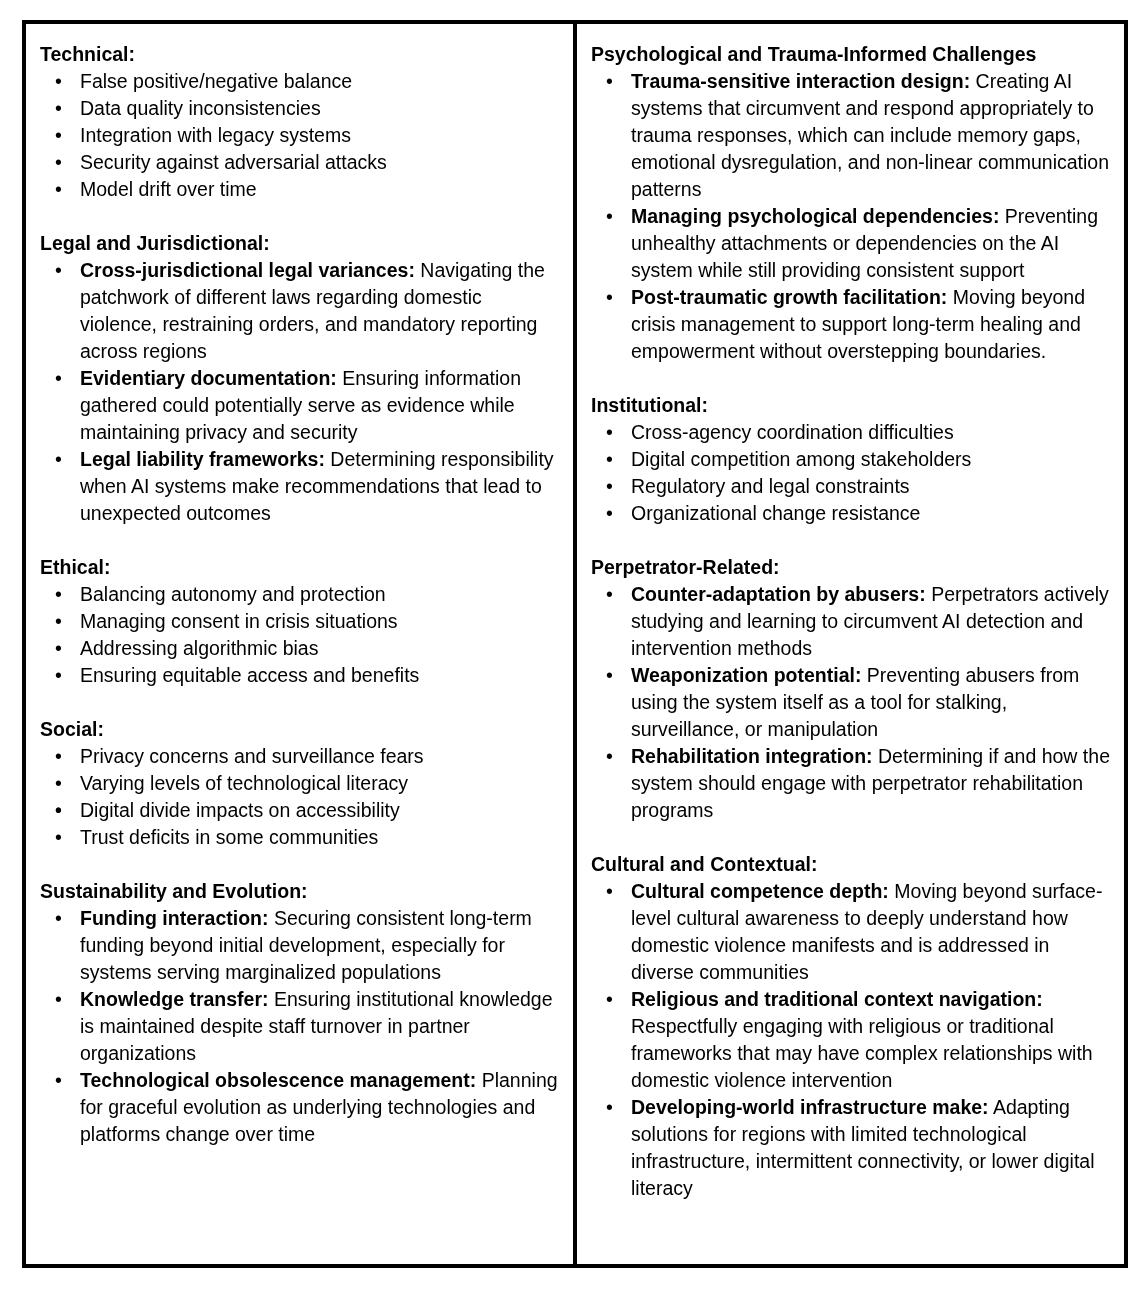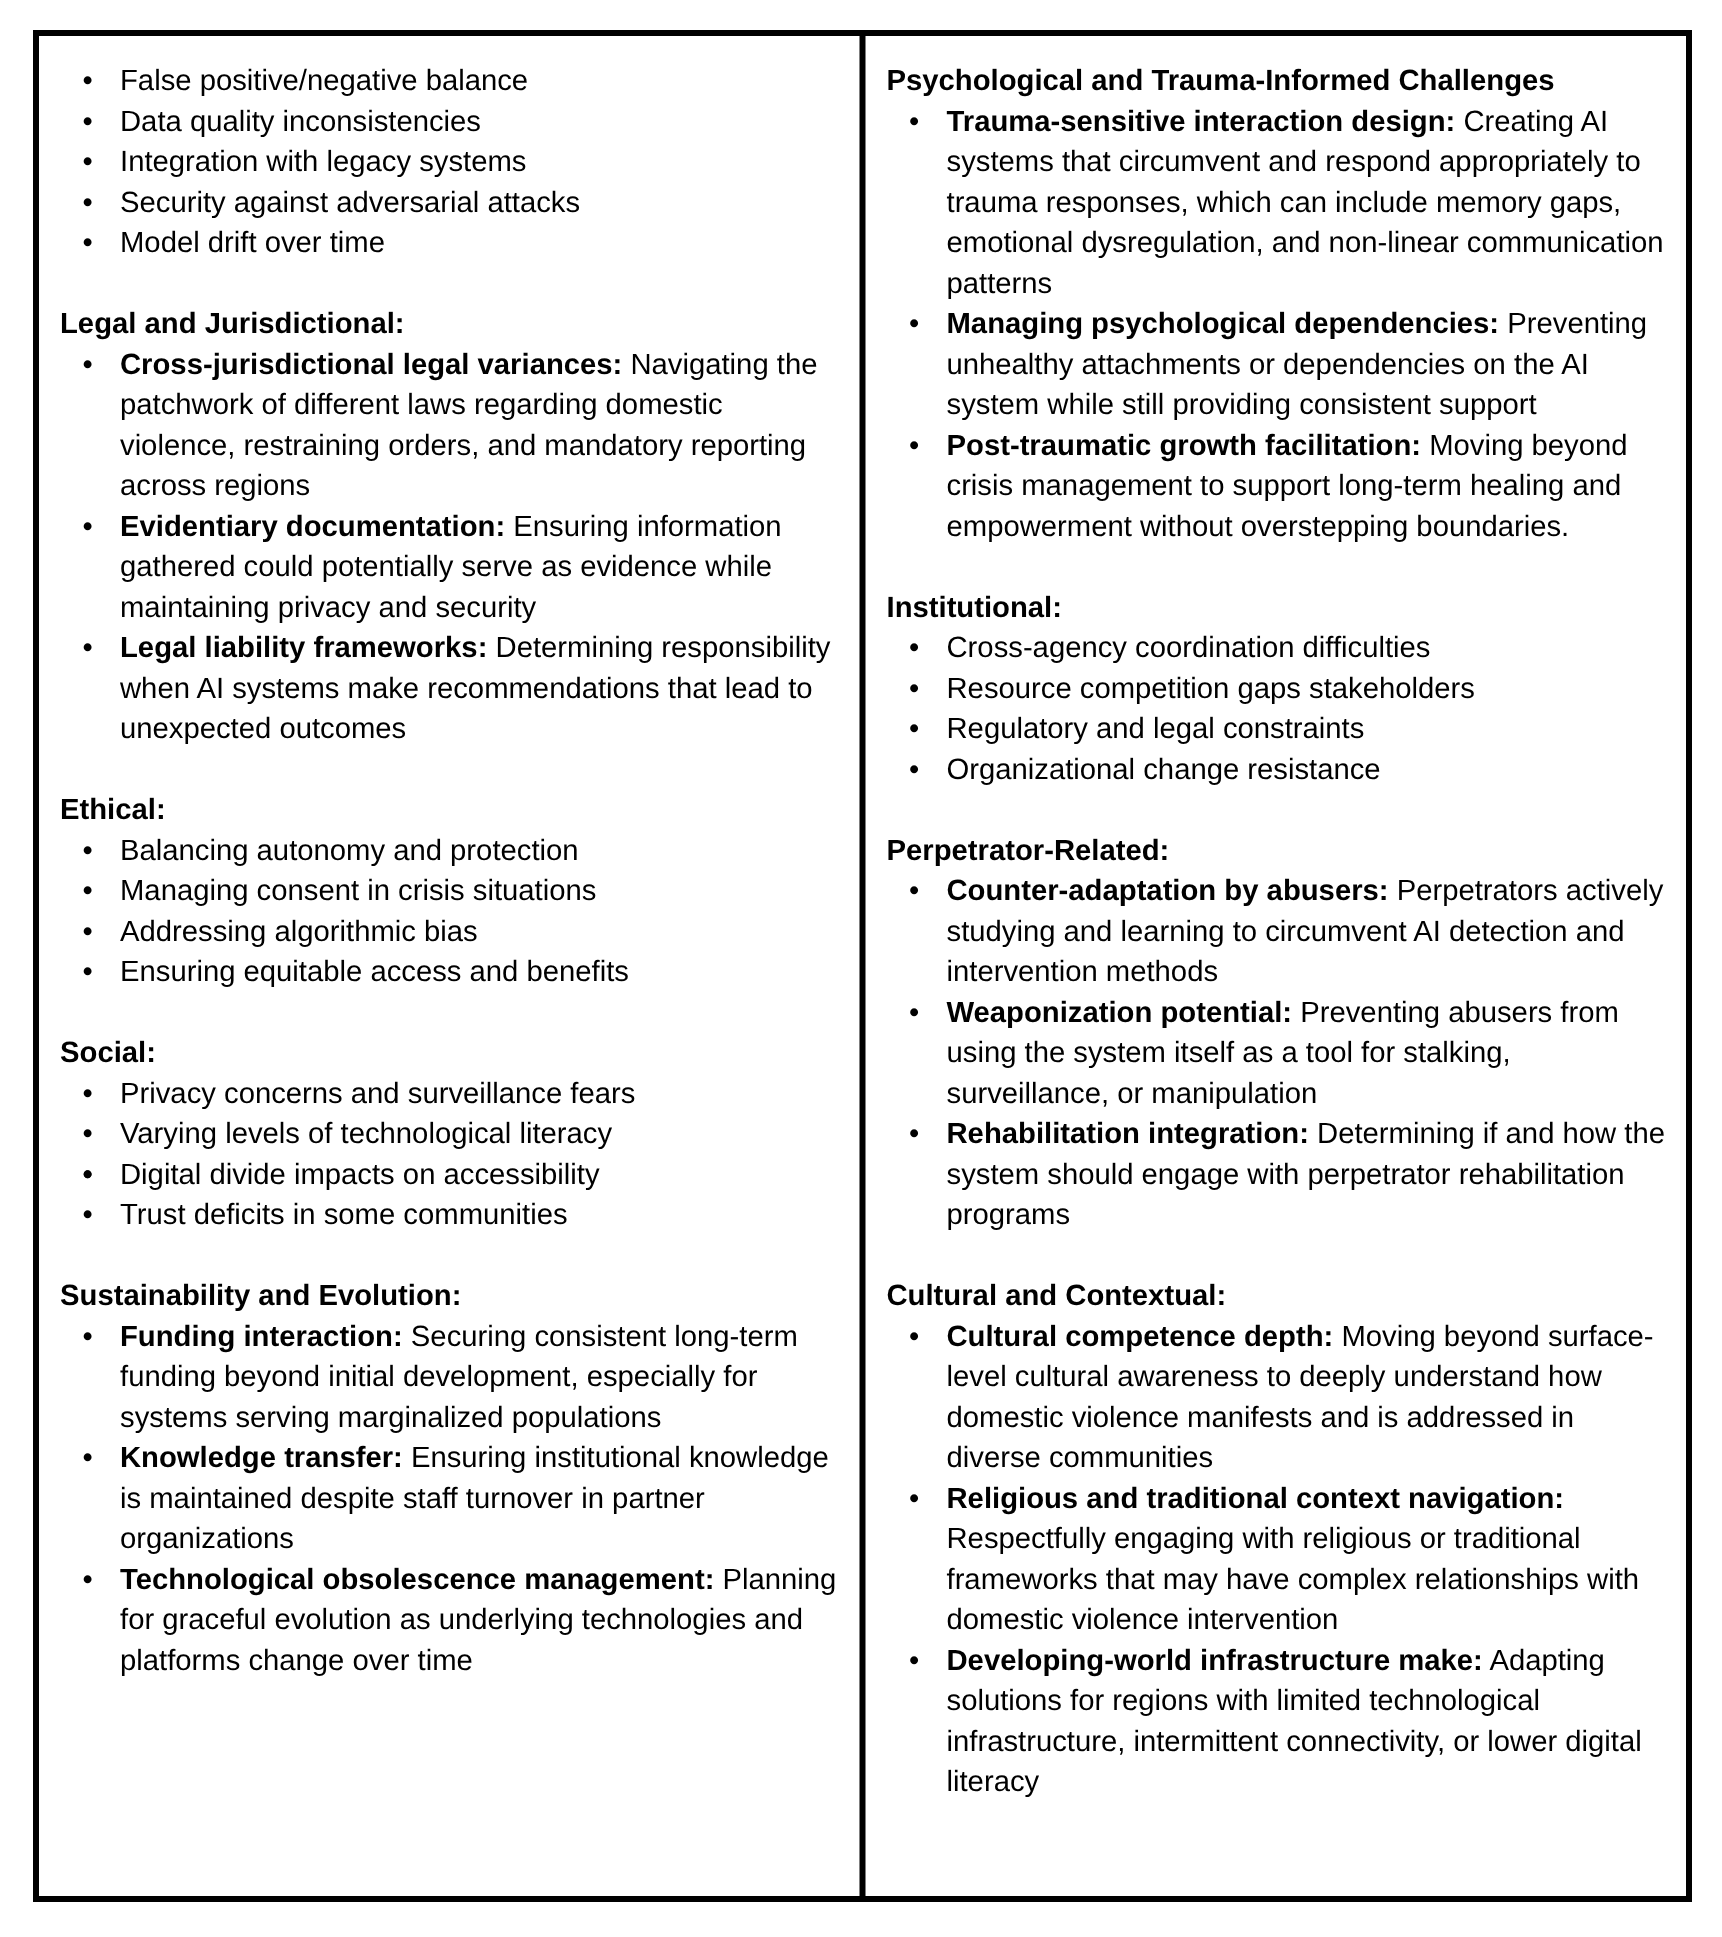--- a/index.html
+++ b/index.html
@@ -41,20 +41,21 @@
   .lead-bold-italic { font-weight: bold; }
 </style>
 </head>
 <body>
 
 <div class="canvas">
   <div class="box">
 
   <div class="col left">
         <section class="section">
+          <div class="heading">Technical:</div>
           <ul class="list">
             <li><span class="bullet">•</span><span class="item-text">False positive/negative balance</span></li>
             <li><span class="bullet">•</span><span class="item-text">Data quality inconsistencies</span></li>
             <li><span class="bullet">•</span><span class="item-text">Integration with legacy systems</span></li>
             <li><span class="bullet">•</span><span class="item-text">Security against adversarial attacks</span></li>
             <li><span class="bullet">•</span><span class="item-text">Model drift over time</span></li>
           </ul>
         </section>
         <section class="section">
           <div class="heading">Legal and Jurisdictional:</div>
@@ -98,21 +99,21 @@
           <ul class="list">
             <li><span class="bullet">•</span><span class="item-text"><span class="lead-bold">Trauma-sensitive interaction design:</span> <span>Creating AI systems that circumvent and respond appropriately to trauma responses, which can include memory gaps, emotional dysregulation, and non-linear communication patterns</span></span></li>
             <li><span class="bullet">•</span><span class="item-text"><span class="lead-bold">Managing psychological dependencies:</span> <span>Preventing unhealthy attachments or dependencies on the AI system while still providing consistent support</span></span></li>
             <li><span class="bullet">•</span><span class="item-text"><span class="lead-bold">Post-traumatic growth facilitation:</span> <span>Moving beyond crisis management to support long-term healing and empowerment without overstepping boundaries.</span></span></li>
           </ul>
         </section>
         <section class="section">
           <div class="heading">Institutional:</div>
           <ul class="list">
             <li><span class="bullet">•</span><span class="item-text">Cross-agency coordination difficulties</span></li>
-            <li><span class="bullet">•</span><span class="item-text">Resource competition gaps stakeholders</span></li>
+            <li><span class="bullet">•</span><span class="item-text">Digital competition among stakeholders</span></li>
             <li><span class="bullet">•</span><span class="item-text">Regulatory and legal constraints</span></li>
             <li><span class="bullet">•</span><span class="item-text">Organizational change resistance</span></li>
           </ul>
         </section>
         <section class="section">
           <div class="heading">Perpetrator-Related:</div>
           <ul class="list">
             <li><span class="bullet">•</span><span class="item-text"><span class="lead-bold-italic">Counter-adaptation by abusers:</span> <span>Perpetrators actively studying and learning to circumvent AI detection and intervention methods</span></span></li>
             <li><span class="bullet">•</span><span class="item-text"><span class="lead-bold-italic">Weaponization potential:</span> <span>Preventing abusers from using the system itself as a tool for stalking, surveillance, or manipulation</span></span></li>
             <li><span class="bullet">•</span><span class="item-text"><span class="lead-bold-italic">Rehabilitation integration:</span> <span>Determining if and how the system should engage with perpetrator rehabilitation programs</span></span></li>

